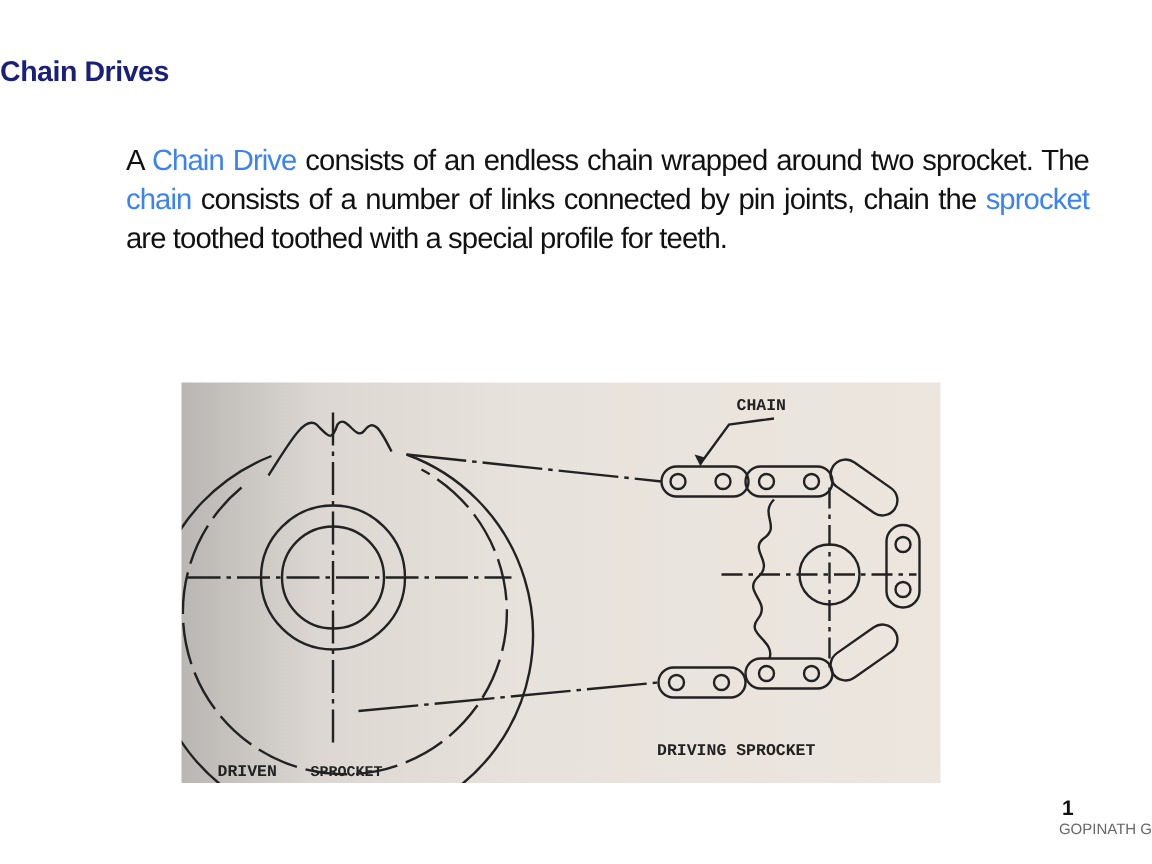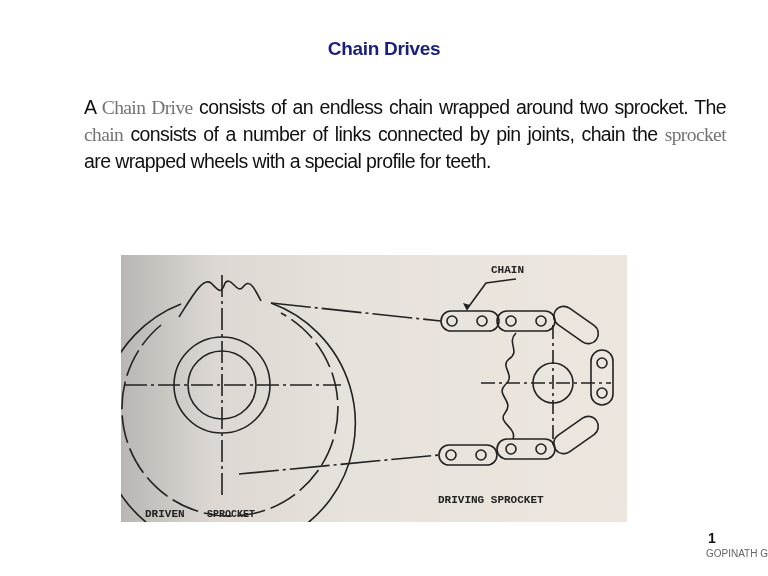--- a/index.html
+++ b/index.html
@@ -1,30 +1,30 @@
 <!DOCTYPE html>
 <html><head>
 <meta charset="utf-8">
 <style>
   html,body{margin:0;padding:0;background:#fff;}
   body{width:768px;height:576px;position:relative;overflow:hidden;font-family:"Liberation Sans",sans-serif;}
-  .title{position:absolute;left:0;width:768px;top:38px;text-align:center;font-weight:bold;font-size:19px;color:#1a1f7a;letter-spacing:-0.3px;}
+  .title{position:absolute;left:0;width:768px;top:38px;font-weight:bold;font-size:19px;color:#1a1f7a;letter-spacing:-0.3px;}
   .para{position:absolute;left:84px;width:642px;top:94px;font-size:19.5px;line-height:26px;color:#111;text-align:justify;letter-spacing:-0.6px;}
-  .hl{color:#737373;font-family:Liberation Serif, serif;}
+  .hl{color:#3b82f6;}
   .figure{position:absolute;left:121px;top:255px;width:506px;height:267px;background:linear-gradient(90deg,#b9b6b3 0%,#dcd7d2 18%,#e8e2dc 45%,#ece6df 100%);overflow:hidden;}
   .figure svg{position:absolute;left:0;top:0;}
   .footer{position:absolute;left:0;width:768px;top:548px;text-align:right;font-size:10px;color:#666;}
   .pnum{position:absolute;left:708px;top:530px;font-size:14px;font-weight:bold;color:#111;}
 </style>
 </head>
 <body>
 
 <div class="title">Chain Drives</div>
 
-<div class="para"><span>A </span><span class="hl">Chain Drive</span><span> consists of an endless chain wrapped around two sprocket. The </span><span class="hl">chain</span><span> consists of a number of links connected by pin joints, chain the </span><span class="hl">sprocket</span><span> are wrapped wheels with a special profile for teeth.</span></div>
+<div class="para"><span>A </span><span class="hl">Chain Drive</span><span> consists of an endless chain wrapped around two sprocket. The </span><span class="hl">chain</span><span> consists of a number of links connected by pin joints, chain the </span><span class="hl">sprocket</span><span> are toothed toothed with a special profile for teeth.</span></div>
 
 <div class="figure">
   <svg width="506" height="267" viewBox="0 0 506 267">
     <g stroke="#222" stroke-width="1.6" fill="none">
 
       <path d="M60,49 A128,128 0 1 0 150,48"></path>
       <path d="M58,62 C72,40 82,22 90,28 C98,36 100,40 104,28 C110,20 116,40 122,32 C128,24 132,30 140,46"></path>
       <path d="M40,70 A108,108 0 1 0 160,58" stroke-dasharray="28,6"></path>
       <circle cx="101" cy="130" r="48"></circle>
       <circle cx="101" cy="130" r="34"></circle>

